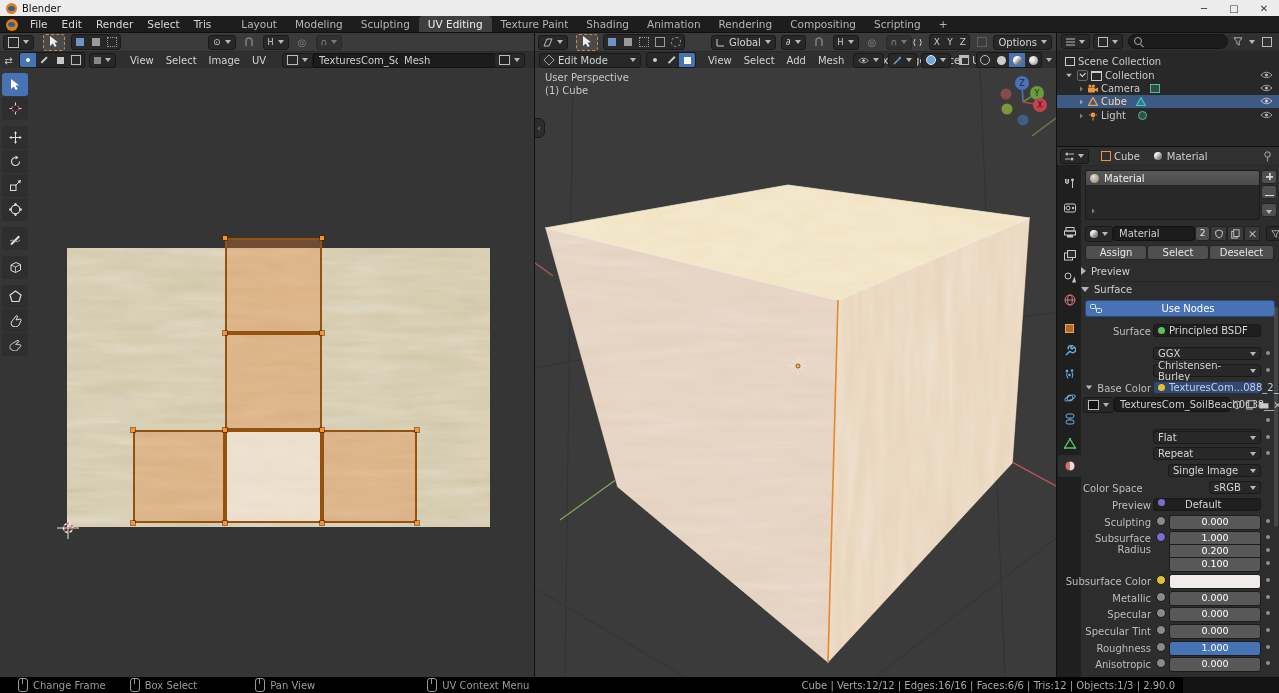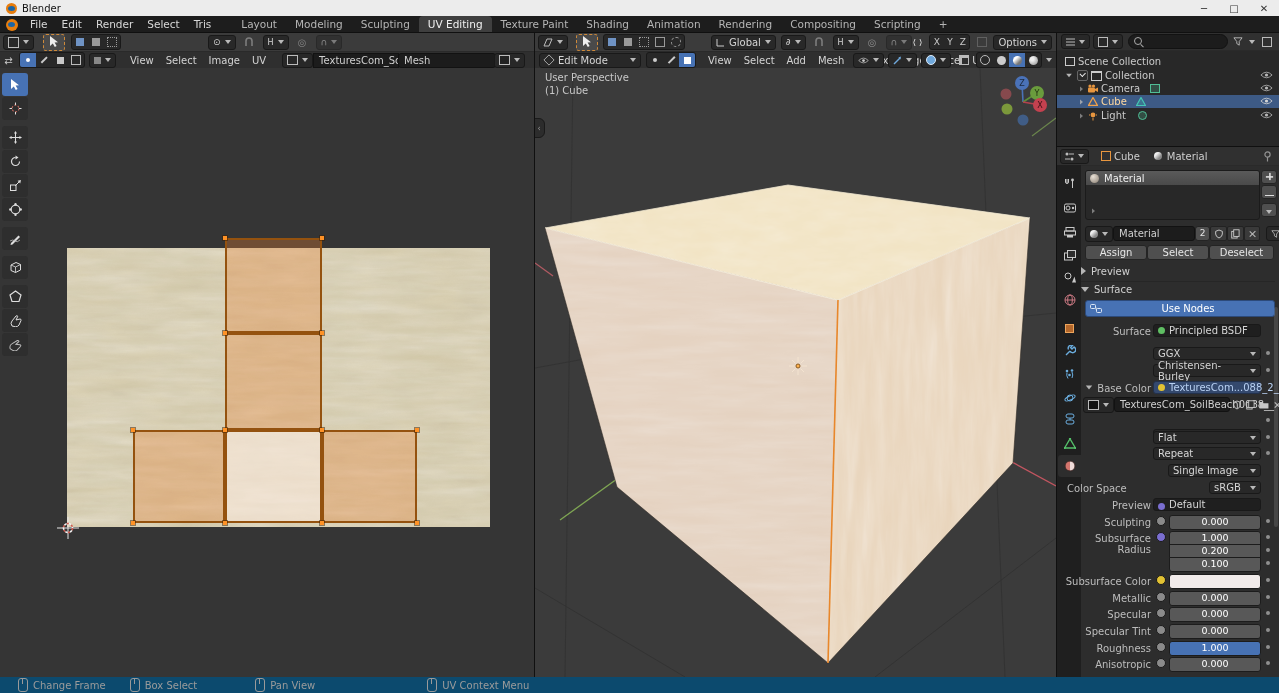--- a/index.html
+++ b/index.html
@@ -69,21 +69,21 @@
   .plus::before{content:"";position:absolute;left:4px;top:0;width:1.5px;height:9px;background:#ddd}
   .plus::after{content:"";position:absolute;left:0;top:4px;width:9px;height:1.5px;background:#ddd}
   .minus{display:inline-block;width:9px;height:1.5px;background:#ddd}
   .mag{position:relative;width:10px;height:10px;display:inline-block}
   .mag::before{content:"";position:absolute;left:0;top:0;width:6px;height:6px;border:1.3px solid #aaa;border-radius:50%}
   .mag::after{content:"";position:absolute;left:7px;top:7px;width:4px;height:1.3px;background:#aaa;transform:rotate(45deg);transform-origin:0 0}
   .mouseic{width:8px;height:12px;border:1px solid #9a9a9a;border-radius:3px;position:relative;display:inline-block}
   .mouseic::before{content:"";position:absolute;left:3px;top:0;width:1px;height:5px;background:#9a9a9a}
   .check{position:relative;width:9px;height:9px;background:#2b2b2b;border:1px solid #666;border-radius:2px;display:inline-block}
   .check::after{content:"";position:absolute;left:2px;top:1px;width:4px;height:2.5px;border-left:1.4px solid #eee;border-bottom:1.4px solid #eee;transform:rotate(-45deg)}
-  #statusbar{position:absolute;left:0;top:677px;width:1279px;height:16px;background:#0c4a6e;display:flex;align-items:center;color:#9b9b9b;font-size:10px}
+  #statusbar{position:absolute;left:0;top:677px;width:1183px;height:16px;background:#000000;display:flex;align-items:center;color:#9b9b9b;font-size:10px}
 </style>
 </head>
 <body>
 
 <svg width="0" height="0" style="position:absolute">
   <defs>
     <filter id="fH">
         <feTurbulence type="fractalNoise" baseFrequency="0.012 0.105" numOctaves="4" seed="7"></feTurbulence>
         <feColorMatrix type="saturate" values="0"></feColorMatrix>
       </filter>
@@ -955,32 +955,32 @@
       </span>
     </div>
   <span class="kdot" style="top:304px"></span>
   <div class="pdd" style="top:317px;left:111px;width:93px">
       <span class="dd">
         <span>Single Image</span>
         <span class="chev"></span>
       </span>
     </div>
 
-  <span class="plab" style="top:336px;text-align:left;left:10px">Color Space</span>
+  <span class="plab" style="top:336px;text-align:left;left:26px">Color Space</span>
   <div class="pdd" style="top:334px;left:152px;width:52px">
       <span class="dd">
         <span>sRGB</span>
         <span class="chev"></span>
       </span>
     </div>
 
   <span class="plab" style="top:353px">Preview</span>
   <div class="pdd" style="top:351px">
     <span class="dd" style="background:#1f1f1f">
-        <span style="display:flex;align-items:flex-end;gap:4px">
+        <span style="display:flex;align-items:flex-start;gap:20px">
           <span class="dot" style="width:7px;height:7px;background:#7a6ed0"></span>
           <span>Default</span>
         </span>
       </span>
   </div>
 
   <span class="plab" style="top:370px">Sculpting</span>
   <span class="sock" style="top:369px"></span>
   <span class="pslider" style="top:368px">0.000</span>
   <span class="kdot" style="top:372px"></span>
@@ -1037,13 +1037,14 @@
     <span>Box Select</span>
   </span>
   <span style="display:flex;align-items:center;gap:5px;margin-left:58px">
     <span class="mouseic"></span>
     <span>Pan View</span>
   </span>
   <span style="display:flex;align-items:center;gap:5px;margin-left:112px">
     <span class="mouseic"></span>
     <span>UV Context Menu</span>
   </span>
+  <span style="margin-left:auto;margin-right:8px;color:#a8a8a8">Cube | Verts:12/12 | Edges:16/16 | Faces:6/6 | Tris:12 | Objects:1/3 | 2.90.0</span>
 </div>
 
 </body></html>

